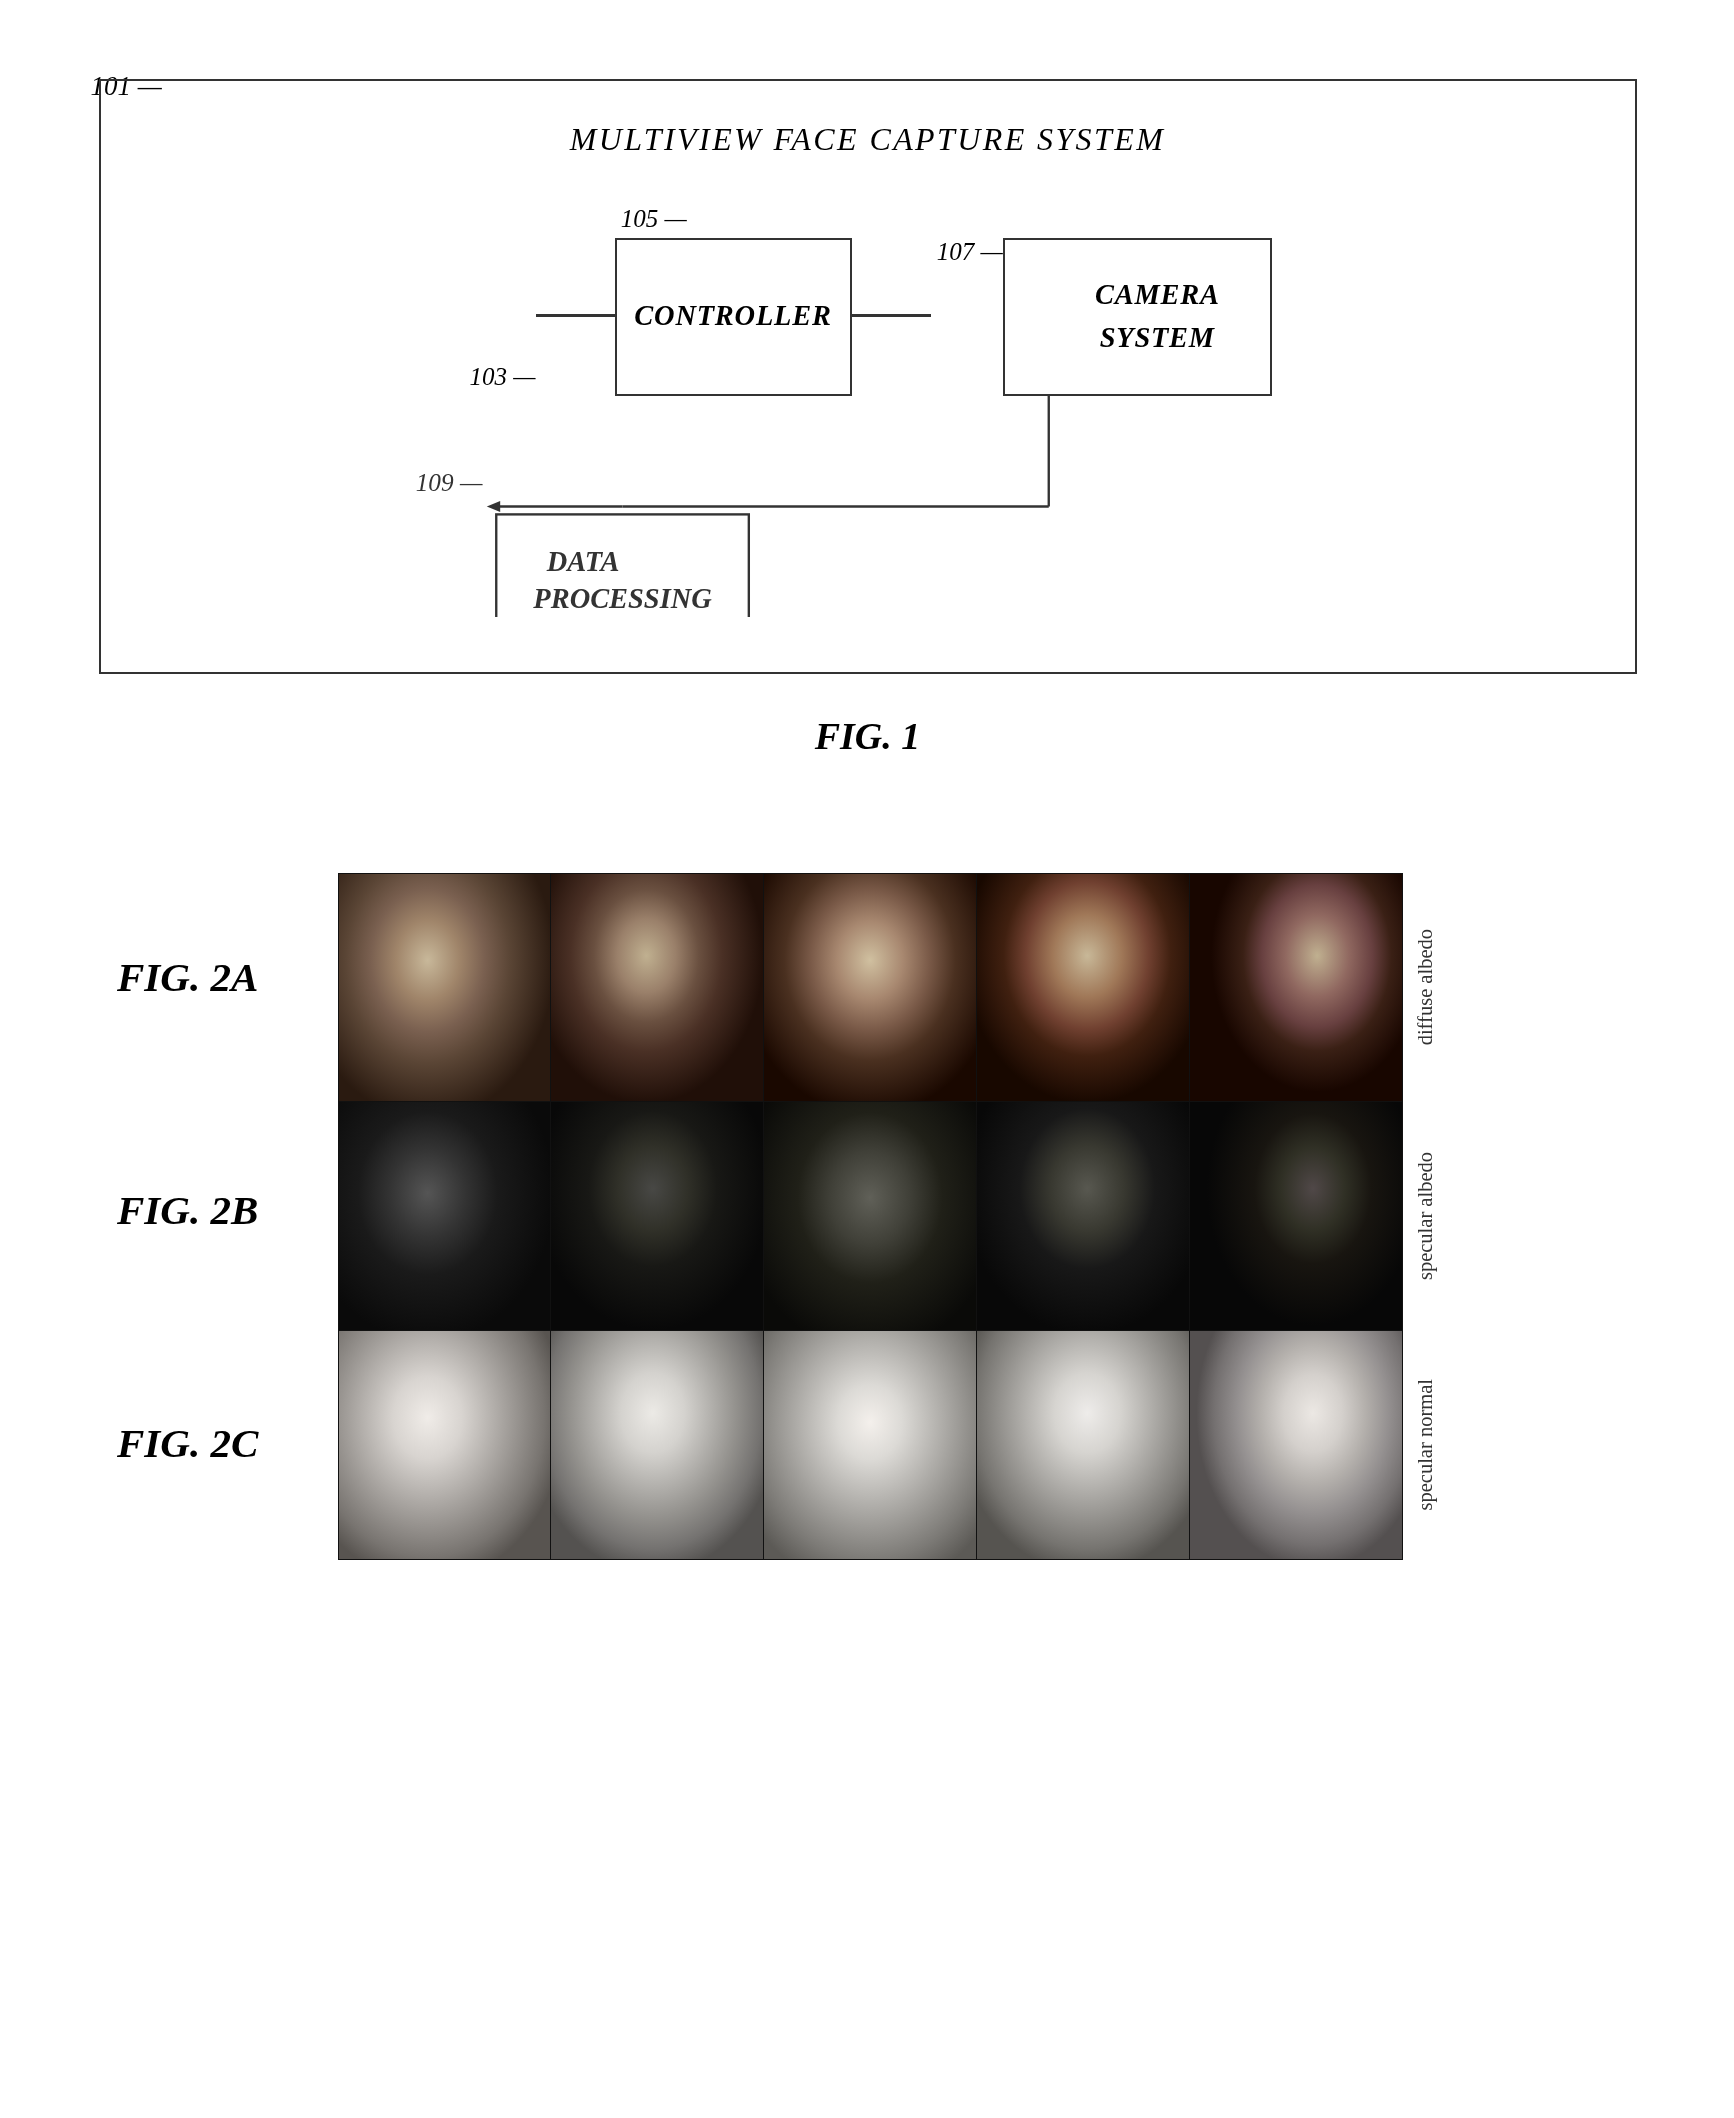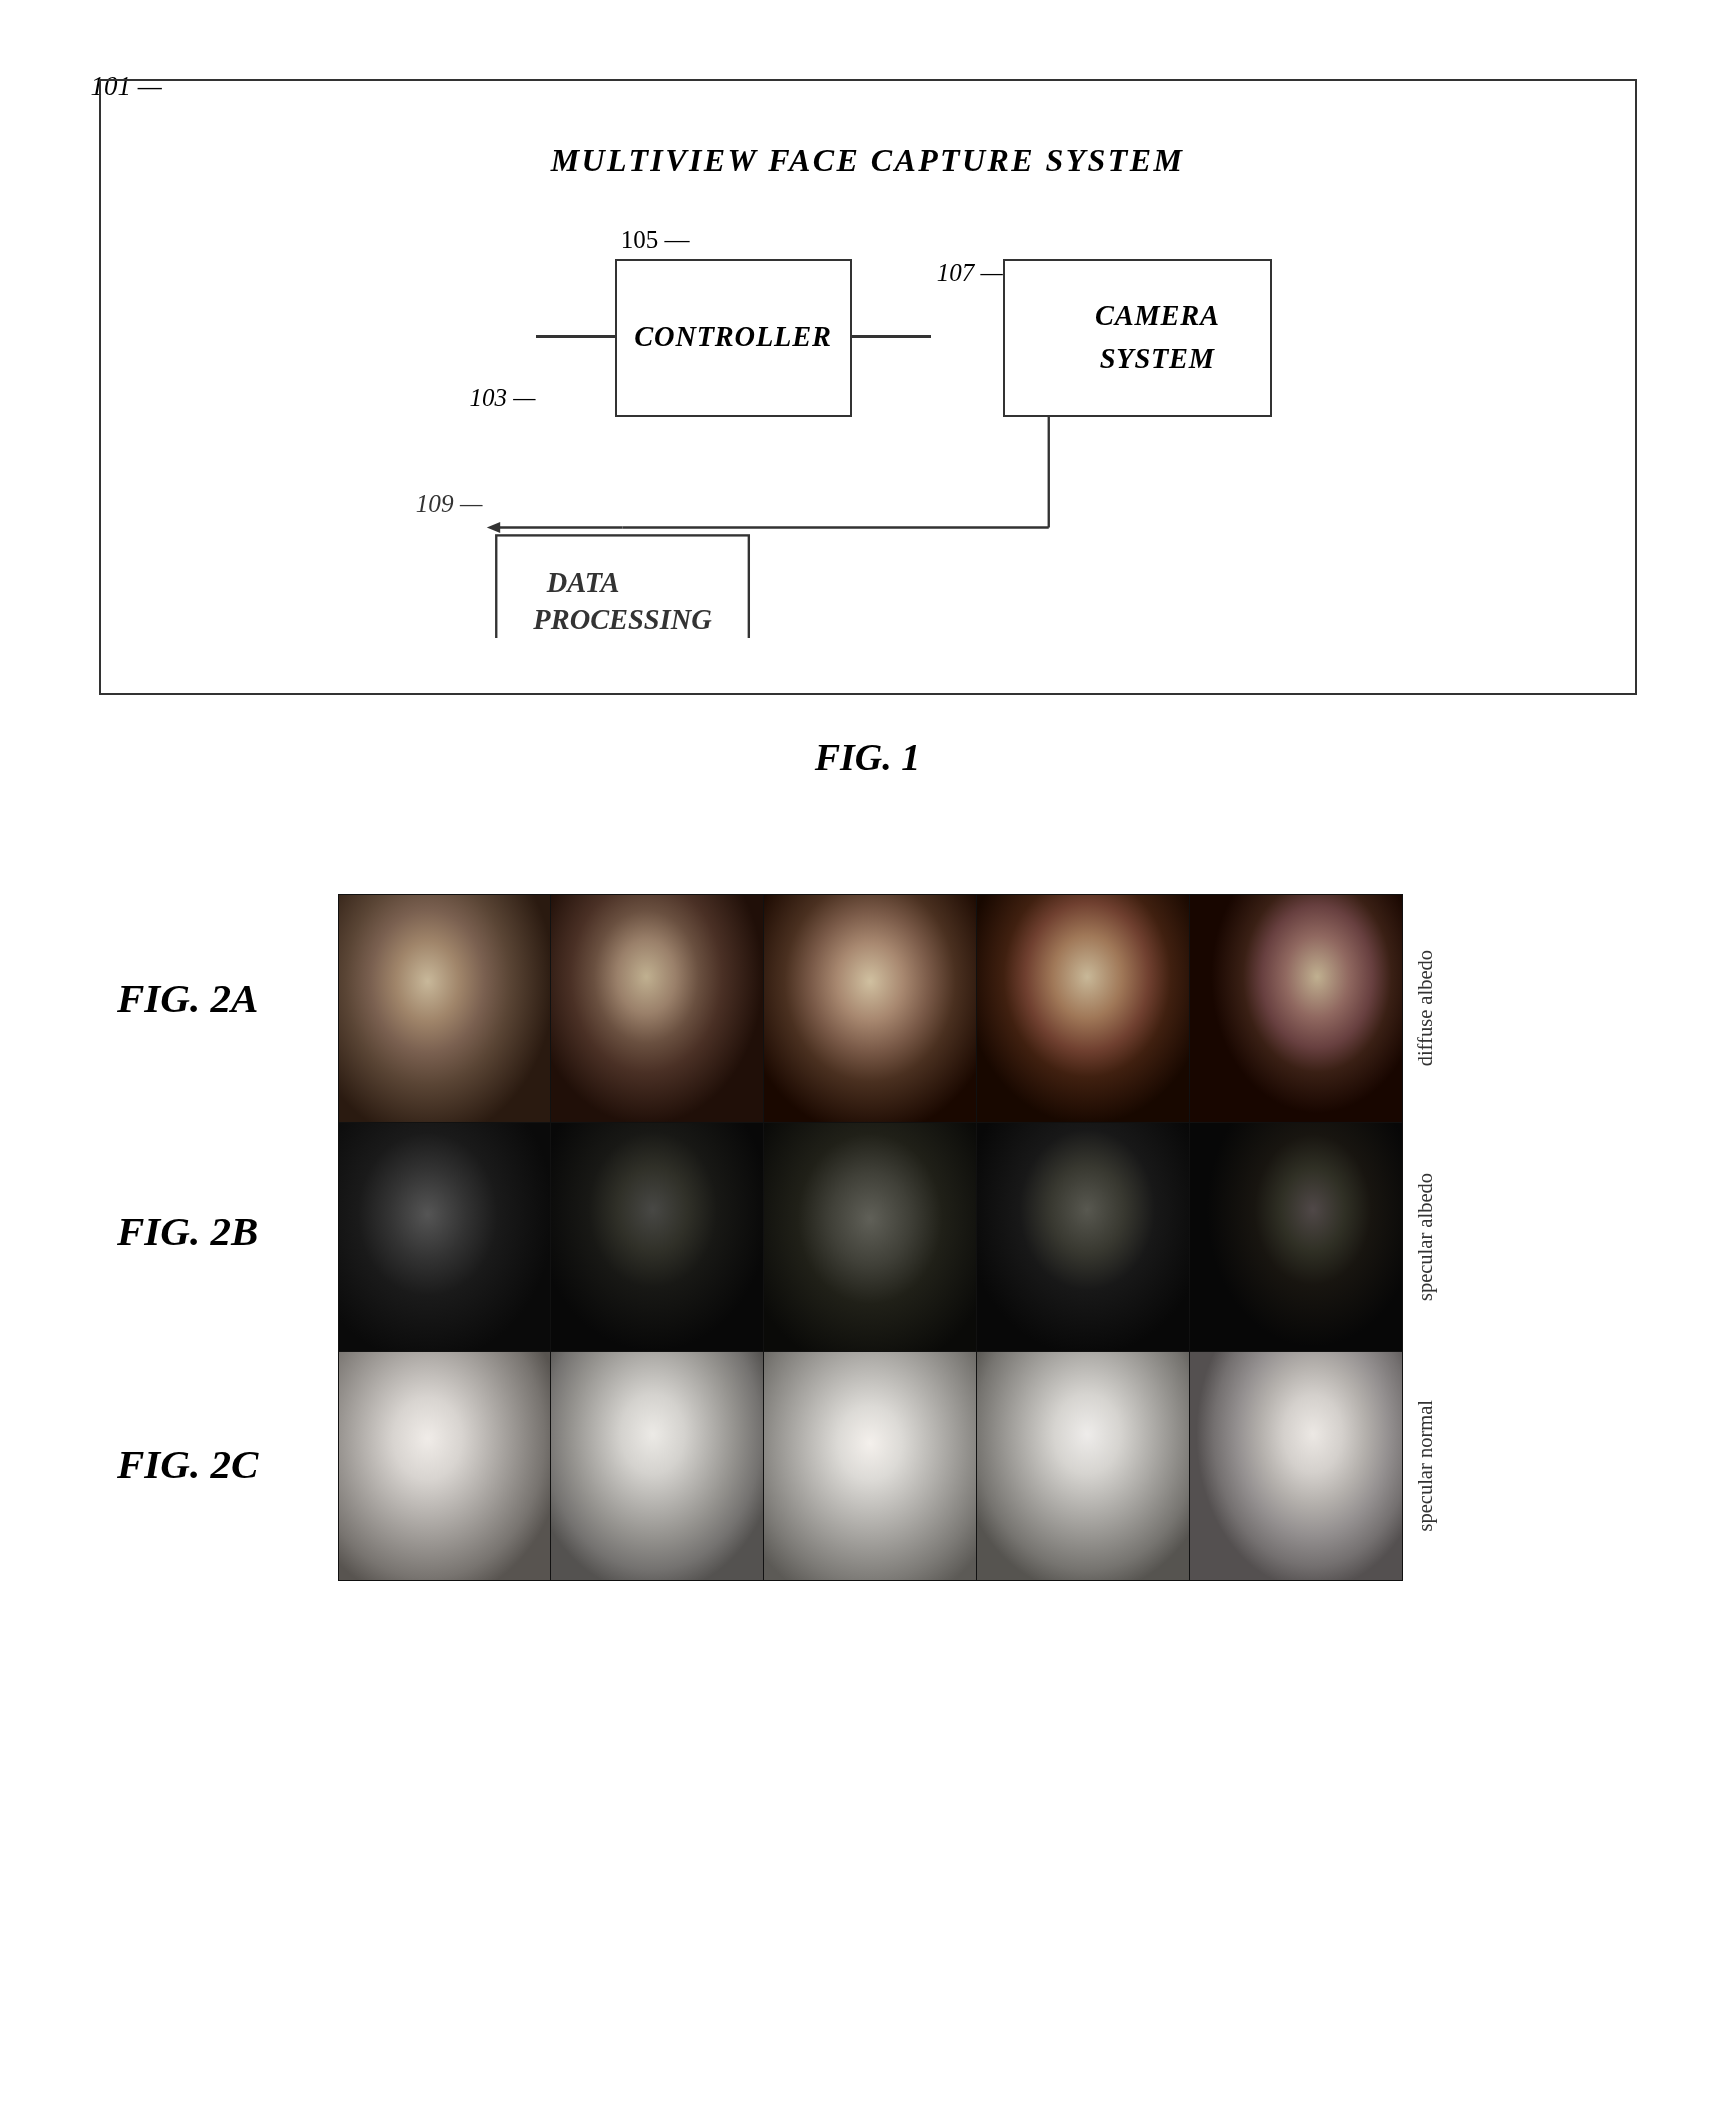--- a/index.html
+++ b/index.html
@@ -50,36 +50,36 @@
 
 <div class="diagram-section">
   <div style="position:relative; width:1538px; margin:0 auto;">
 
     <div style="position:absolute; top:-8px; left:-8px; font-size:27px; font-style:italic;">
       <span>101</span> —
     </div>
 
     <div style="border:2.4px solid #333; padding:40px 47px 55px 47px; margin-top:16px; position:relative;">
 
-      <div style="text-align:center; font-size:32px; font-style:italic; font-weight:bold; letter-spacing:2.4px; margin-bottom:47px;margin-top:21px;">
+      <div style="text-align:center; font-size:32px; font-style:italic; font-weight:normal; letter-spacing:2.4px; margin-bottom:47px;">
         <span>MULTIVIEW FACE CAPTURE SYSTEM</span>
       </div>
 
       <div style="display:flex; align-items:flex-end; justify-content:center; gap:0; margin-bottom:0; position:relative;">
 
         <div style="position:relative; display:flex; flex-direction:row; align-items:flex-start;">
           <div style="font-size:25px; font-style:italic; margin-bottom:4.7px; margin-left:6.3px;">
             <span>103</span> —
           </div>
         </div>
 
         <div style="width:79px; height:2.4px; background:#333; align-self:flex-end; margin-bottom:79px;"></div>
 
         <div style="position:relative; display:flex; flex-direction:column; align-items:flex-start;">
-          <div style="font-size:25px; margin-bottom:4.7px; margin-left:6.3px;">
+          <div style="font-size:25px; font-style:italic; margin-bottom:4.7px; margin-left:6.3px;">
             <span>105</span> —
           </div>
           <div class="block controller-block" style="width:237px; height:158px; border:2.4px solid #333; display:flex; align-items:center; justify-content:center; text-align:center; font-size:28.4px; font-style:italic; font-weight:bold; line-height:1.5;">
             CONTROLLER
           </div>
         </div>
 
         <div style="width:79px; height:2.4px; background:#333; align-self:flex-end; margin-bottom:79px;"></div>
 
         <div style="position:relative; display:flex; flex-direction:row; align-items:flex-start;">

